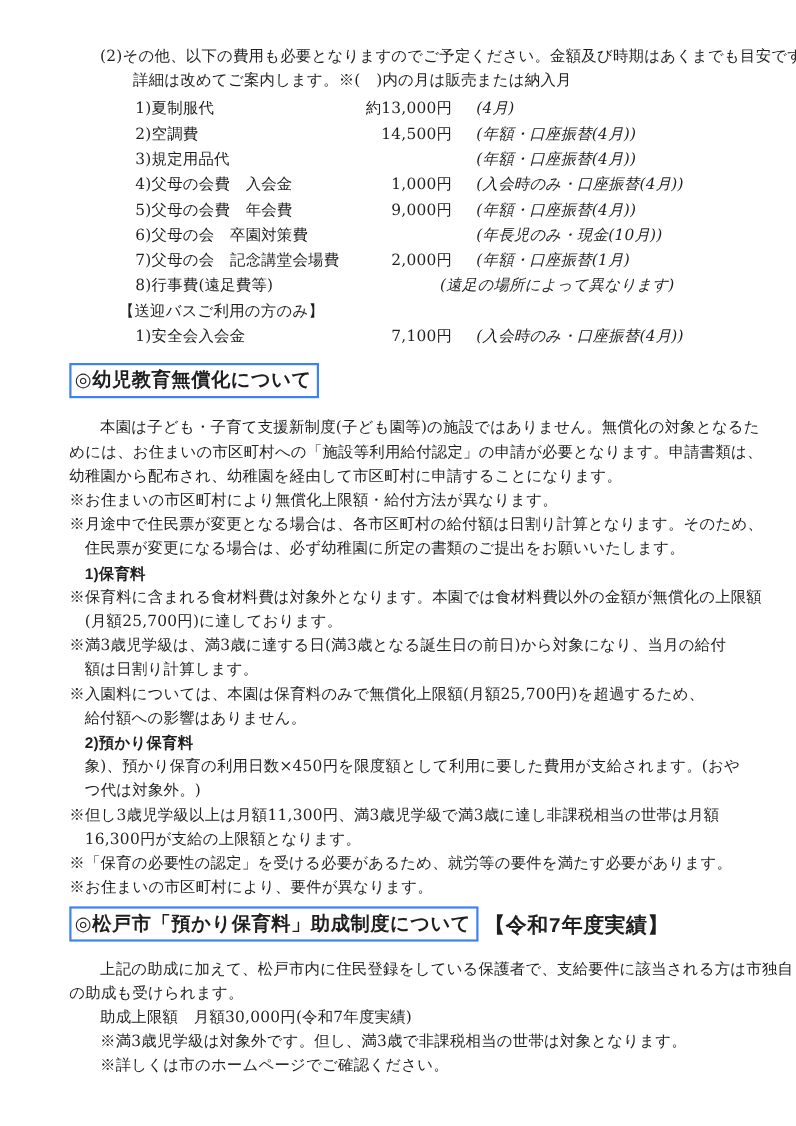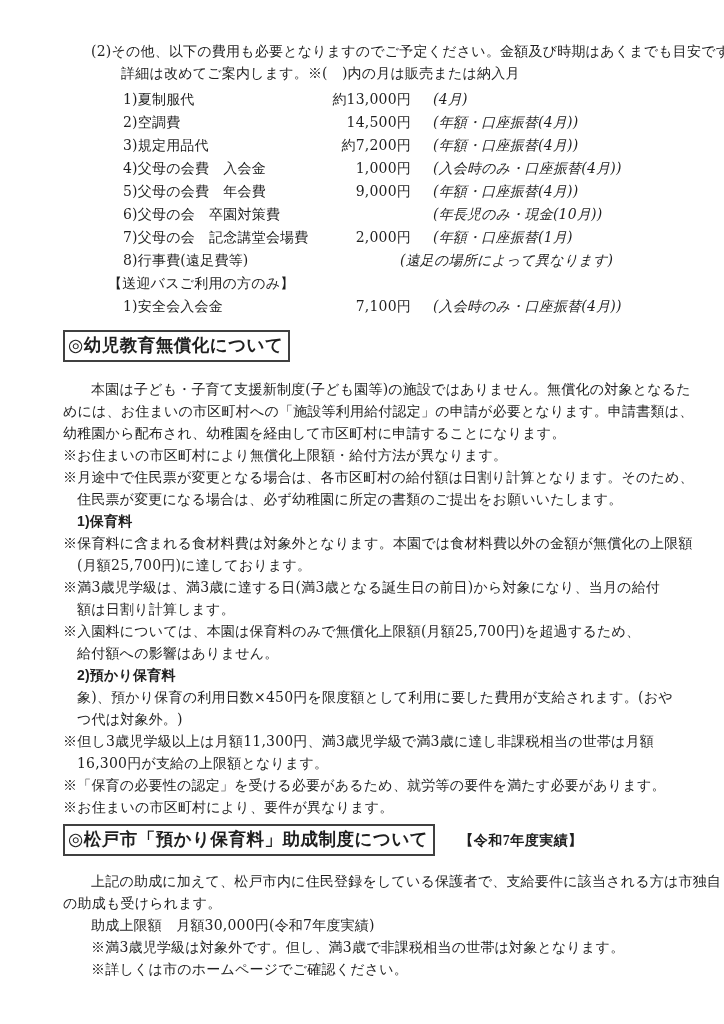--- a/index.html
+++ b/index.html
@@ -44,34 +44,34 @@
     white-space:nowrap;
     font-style:italic;
   }
   .fee-note.shift { left:337px; }
 
   
   .heading-row { margin:12px 0 16px 0; white-space:nowrap; }
   .heading-row.second { margin:6px 0 14px 0; }
   .heading-box {
     display:inline-block;
-    border:2px solid #404040;
+    border:2px solid #3b82f6;
     padding:3px 5px 3px 3px;
     font-family:"Liberation Sans","DejaVu Sans",sans-serif;
     font-weight:bold;
     font-size:17.5px;
     line-height:1.25;
     letter-spacing:0.5px;
   }
   .heading-suffix {
     display:inline-block;
-    margin-left:24px;
-    font-family:Liberation Serif, serif;
+    margin-left:5px;
+    font-family:Liberation Mono, monospace;
     font-weight:bold;
-    font-size:14px;
+    font-size:19px;
     letter-spacing:0.5px;
     vertical-align:middle;
   }
 </style>
 </head>
 <body>
 
 <div class="page">
 
   <div class="line ind-2">(2)その他、以下の費用も必要となりますのでご予定ください。金額及び時期はあくまでも目安です。</div>
@@ -83,21 +83,20 @@
       <span class="fee-amount">約13,000円</span>
       <span class="fee-note">(4月)</span>
     </div>
     <div class="fee-row">
       <span>2)空調費</span>
       <span class="fee-amount">14,500円</span>
       <span class="fee-note">(年額・口座振替(4月))</span>
     </div>
     <div class="fee-row">
       <span>3)規定用品代</span>
-      <span class="fee-amount">約7,200円</span>
       <span class="fee-note">(年額・口座振替(4月))</span>
     </div>
     <div class="fee-row">
       <span>4)父母の会費　入会金</span>
       <span class="fee-amount">1,000円</span>
       <span class="fee-note">(入会時のみ・口座振替(4月))</span>
     </div>
     <div class="fee-row">
       <span>5)父母の会費　年会費</span>
       <span class="fee-amount">9,000円</span>

